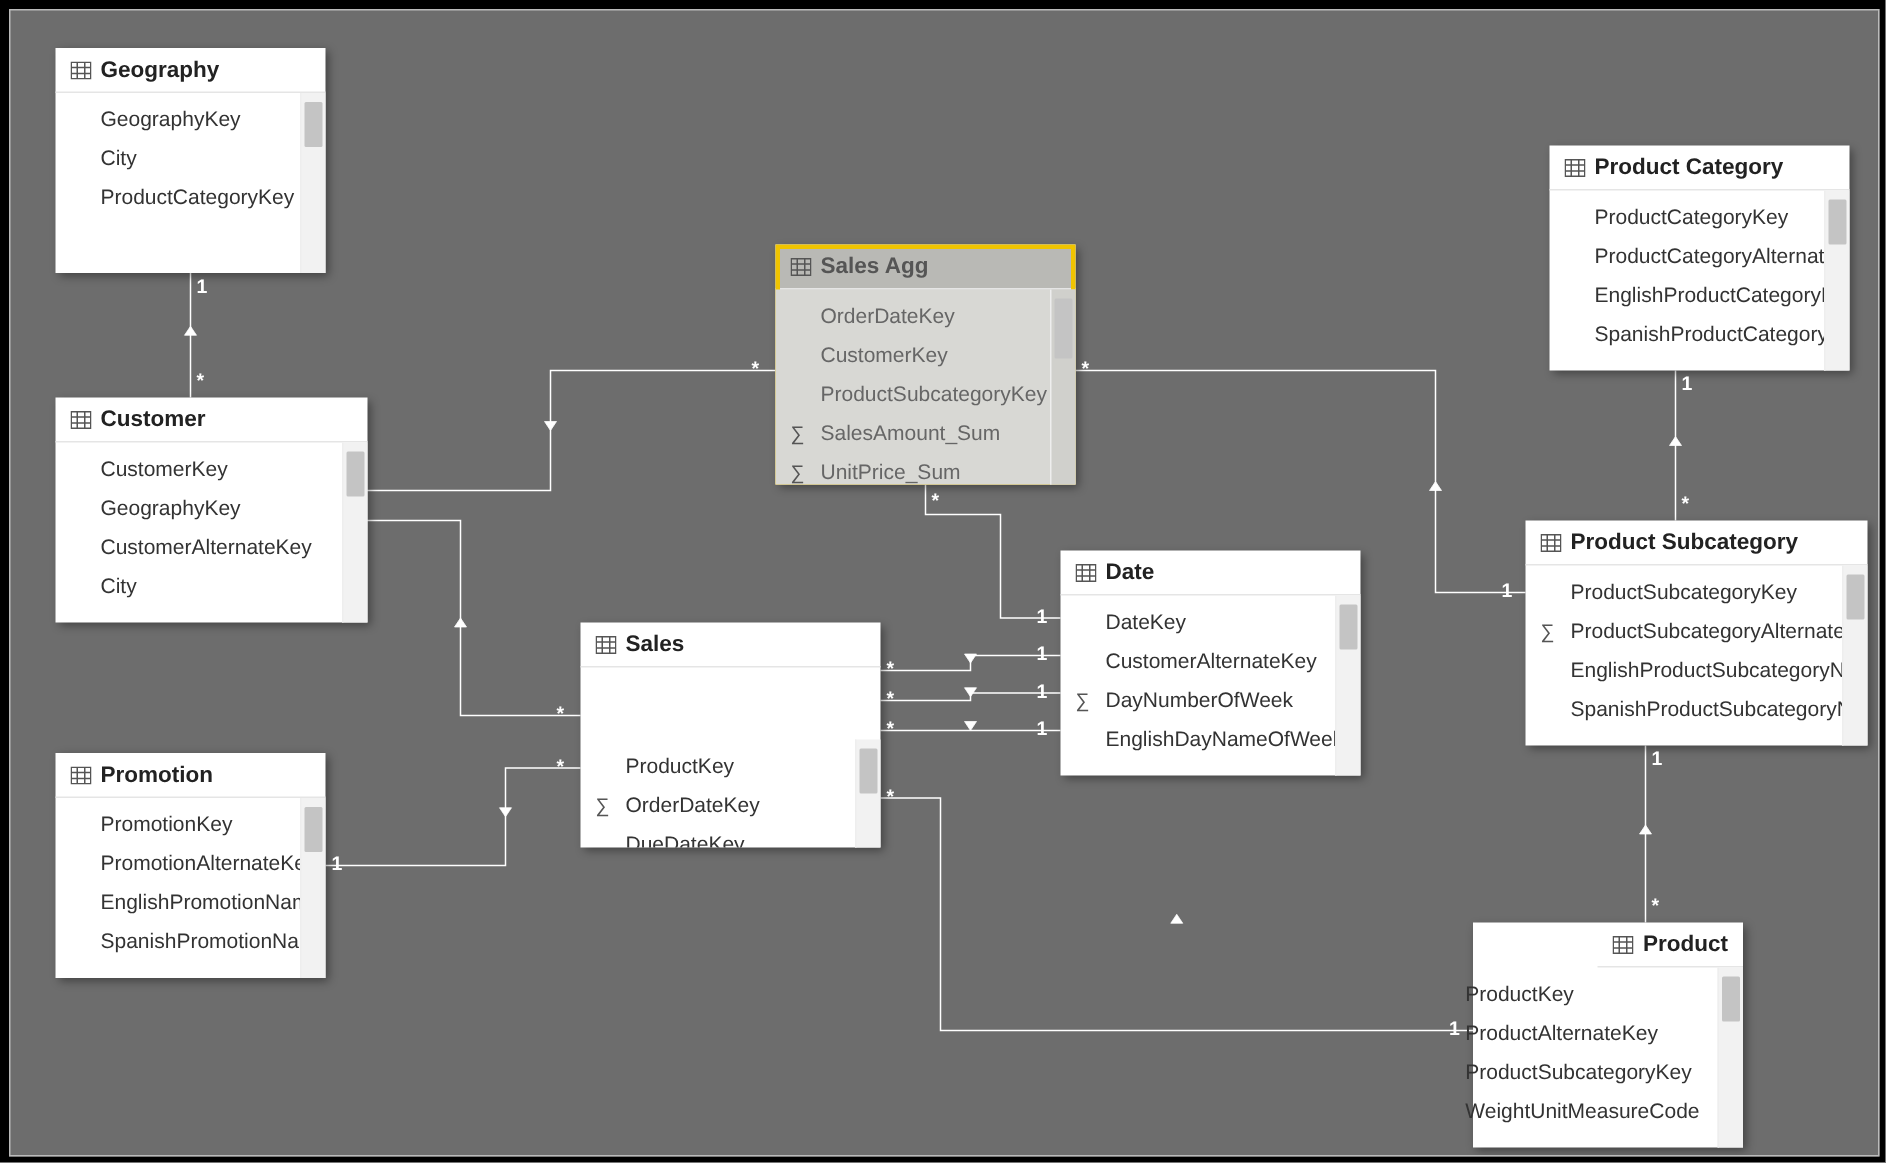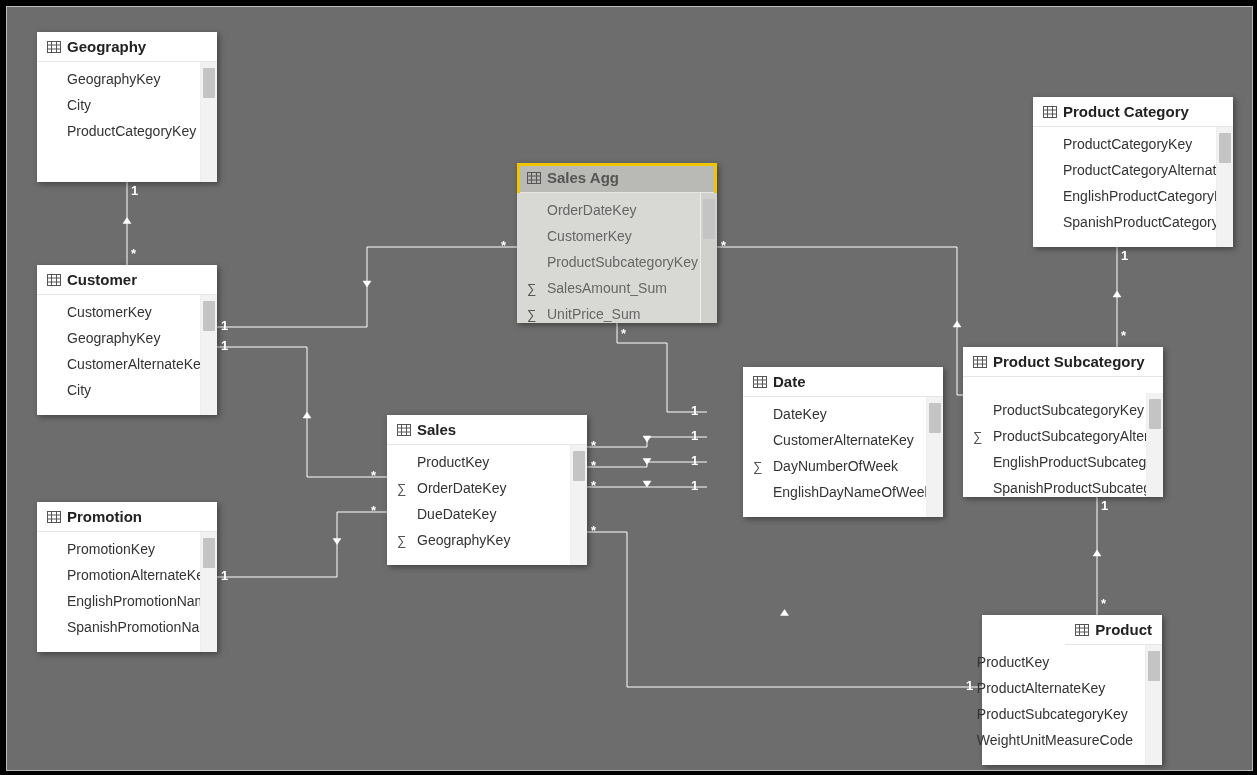--- a/index.html
+++ b/index.html
@@ -174,21 +174,21 @@
             </div>
             <div class="field">
               <span>ProductCategoryKey</span>
             </div>
           </div>
           <div class="t-scroll">
             <div class="t-thumb" style="top: 6px; height: 30px;"></div>
           </div>
         </div>
       </div>
-      <div class="table" style="left: 30px; top: 258px; width: 180px; height: 150px;">
+      <div class="table" style="left: 30px; top: 258px; width: 208px; height: 150px;">
         <div class="t-header">
           <span class="table-icon">
             <svg viewBox="0 0 14 12">
               <rect x="0.5" y="0.5" width="13" height="11" fill="none" stroke="#555" stroke-width="1"></rect>
               <line x1="0.5" y1="4" x2="13.5" y2="4" stroke="#555"></line>
               <line x1="0.5" y1="8" x2="13.5" y2="8" stroke="#555"></line>
               <line x1="4.5" y1="0.5" x2="4.5" y2="11.5" stroke="#555"></line>
               <line x1="9.5" y1="0.5" x2="9.5" y2="11.5" stroke="#555"></line>
             </svg>
           </span>
@@ -278,21 +278,21 @@
             <div class="field">
               <span class="sigma">∑</span>
               <span>UnitPrice_Sum</span>
             </div>
           </div>
           <div class="t-scroll">
             <div class="t-thumb" style="top: 6px; height: 40px;"></div>
           </div>
         </div>
       </div>
-      <div class="table" style="left: 380px; top: 408px; width: 200px; height: 150px;">
+      <div class="table" style="left: 380px; top: 408px; width: 200px; height: 150px; gap: 48px;">
         <div class="t-header">
           <span class="table-icon">
             <svg viewBox="0 0 14 12">
               <rect x="0.5" y="0.5" width="13" height="11" fill="none" stroke="#555" stroke-width="1"></rect>
               <line x1="0.5" y1="4" x2="13.5" y2="4" stroke="#555"></line>
               <line x1="0.5" y1="8" x2="13.5" y2="8" stroke="#555"></line>
               <line x1="4.5" y1="0.5" x2="4.5" y2="11.5" stroke="#555"></line>
               <line x1="9.5" y1="0.5" x2="9.5" y2="11.5" stroke="#555"></line>
             </svg>
           </span>
@@ -313,21 +313,21 @@
             <div class="field">
               <span class="sigma">∑</span>
               <span>GeographyKey</span>
             </div>
           </div>
           <div class="t-scroll">
             <div class="t-thumb" style="top: 6px; height: 30px;"></div>
           </div>
         </div>
       </div>
-      <div class="table" style="left: 700px; top: 360px; width: 200px; height: 150px; margin-left: 36px;">
+      <div class="table" style="left: 700px; top: 360px; width: 200px; height: 150px;">
         <div class="t-header">
           <span class="table-icon">
             <svg viewBox="0 0 14 12">
               <rect x="0.5" y="0.5" width="13" height="11" fill="none" stroke="#555" stroke-width="1"></rect>
               <line x1="0.5" y1="4" x2="13.5" y2="4" stroke="#555"></line>
               <line x1="0.5" y1="8" x2="13.5" y2="8" stroke="#555"></line>
               <line x1="4.5" y1="0.5" x2="4.5" y2="11.5" stroke="#555"></line>
               <line x1="9.5" y1="0.5" x2="9.5" y2="11.5" stroke="#555"></line>
             </svg>
           </span>
@@ -380,21 +380,21 @@
             </div>
             <div class="field">
               <span>SpanishProductCategoryName</span>
             </div>
           </div>
           <div class="t-scroll">
             <div class="t-thumb" style="top: 6px; height: 30px;"></div>
           </div>
         </div>
       </div>
-      <div class="table" style="left: 956px; top: 340px; width: 200px; height: 150px; gap: 16px;">
+      <div class="table" style="left: 1010px; top: 340px; width: 228px; height: 150px;">
         <div class="t-header">
           <span class="table-icon">
             <svg viewBox="0 0 14 12">
               <rect x="0.5" y="0.5" width="13" height="11" fill="none" stroke="#555" stroke-width="1"></rect>
               <line x1="0.5" y1="4" x2="13.5" y2="4" stroke="#555"></line>
               <line x1="0.5" y1="8" x2="13.5" y2="8" stroke="#555"></line>
               <line x1="4.5" y1="0.5" x2="4.5" y2="11.5" stroke="#555"></line>
               <line x1="9.5" y1="0.5" x2="9.5" y2="11.5" stroke="#555"></line>
             </svg>
           </span>

